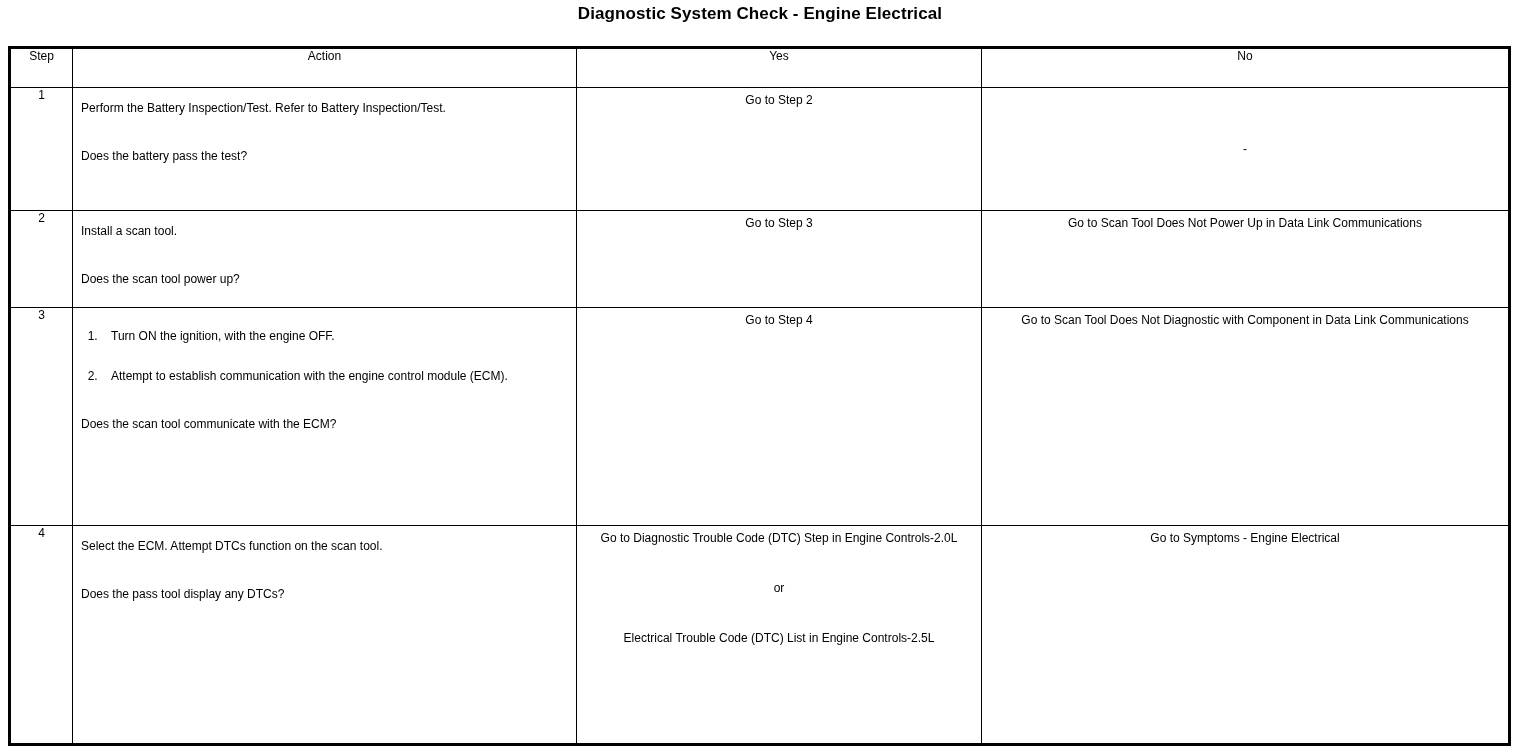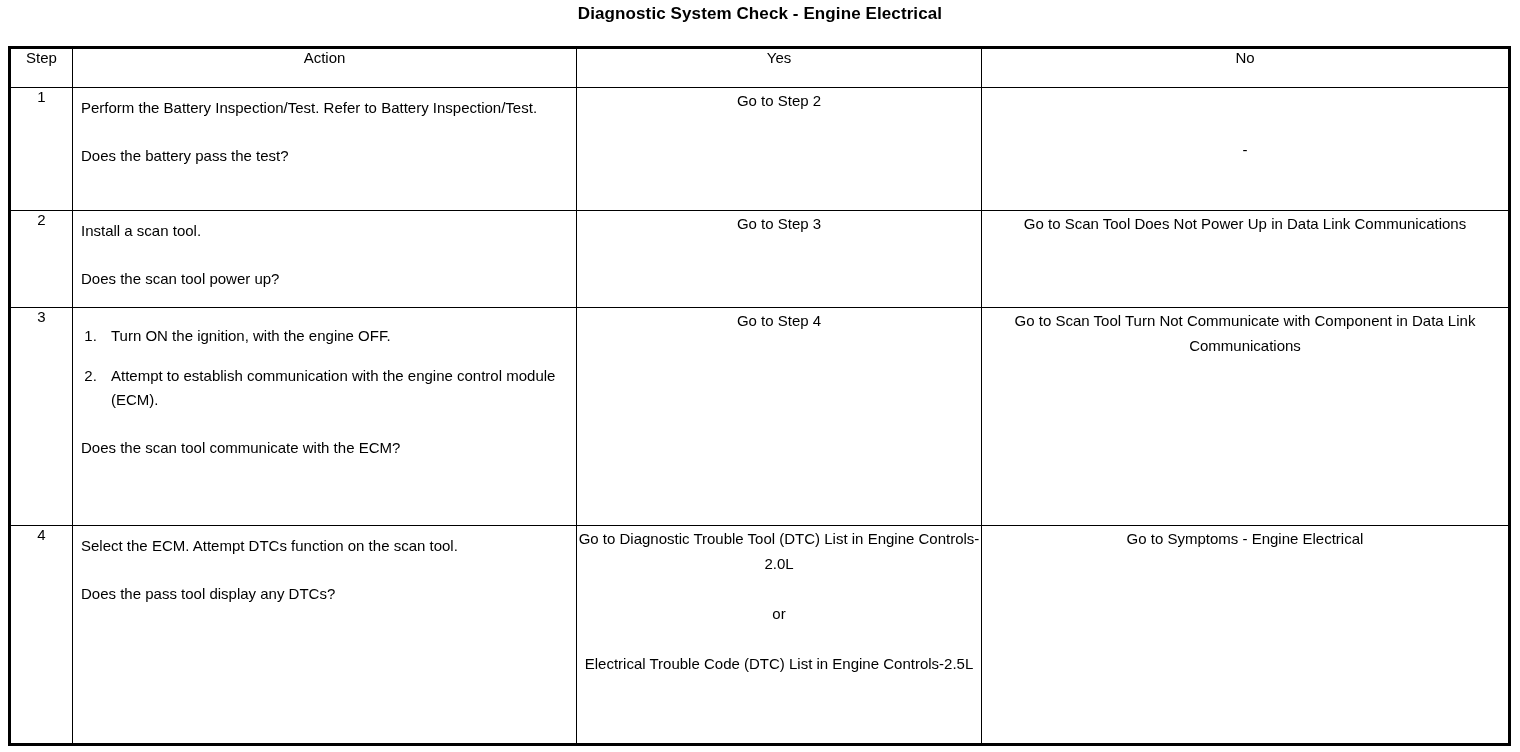--- a/index.html
+++ b/index.html
@@ -42,21 +42,21 @@
     table-layout: fixed;
     border: 3px solid #000;
   }
 
   table.dtc-table td,
   table.dtc-table th {
     border: 1px solid #000;
     padding: 0;
     vertical-align: top;
     font-weight: normal;
-    font-size: 15px;
+    font-size: 12px;
   }
 
   
   col.c-step   { width: 63px;  }
   col.c-action { width: 504px; }
   col.c-yes    { width: 405px; }
   col.c-no     { width: 528px; }
 
   
   thead th {
@@ -183,32 +183,32 @@
           <ol class="steps">
             <li>Turn ON the ignition, with the engine OFF.</li>
             <li>Attempt to establish communication with the engine control module (ECM).</li>
           </ol>
           <p class="spacer-before">Does the scan tool communicate with the ECM?</p>
         </td>
         <td class="ans-cell">
           <p>Go to Step 4</p>
         </td>
         <td class="ans-cell">
-          <p>Go to Scan Tool Turn Not Communicate with Component in Data Link Communications</p>
+          <p>Go to Scan Tool Does Not Diagnostic with Component in Data Link Communications</p>
         </td>
       </tr>
 
       <tr class="r4">
         <td class="step-cell">4</td>
         <td class="action-cell">
           <p>Select the ECM. Attempt DTCs function on the scan tool.</p>
           <p class="spacer-before">Does the pass tool display any DTCs?</p>
         </td>
         <td class="ans-cell">
-          <p>Go to Diagnostic Trouble Tool (DTC) List in Engine Controls-2.0L</p>
+          <p>Go to Diagnostic Trouble Code (DTC) Step in Engine Controls-2.0L</p>
           <p class="gap-above">or</p>
           <p class="gap-above">Electrical Trouble Code (DTC) List in Engine Controls-2.5L</p>
         </td>
         <td class="ans-cell">
           <p>Go to Symptoms - Engine Electrical</p>
         </td>
       </tr>
 
     </tbody>
   </table>

